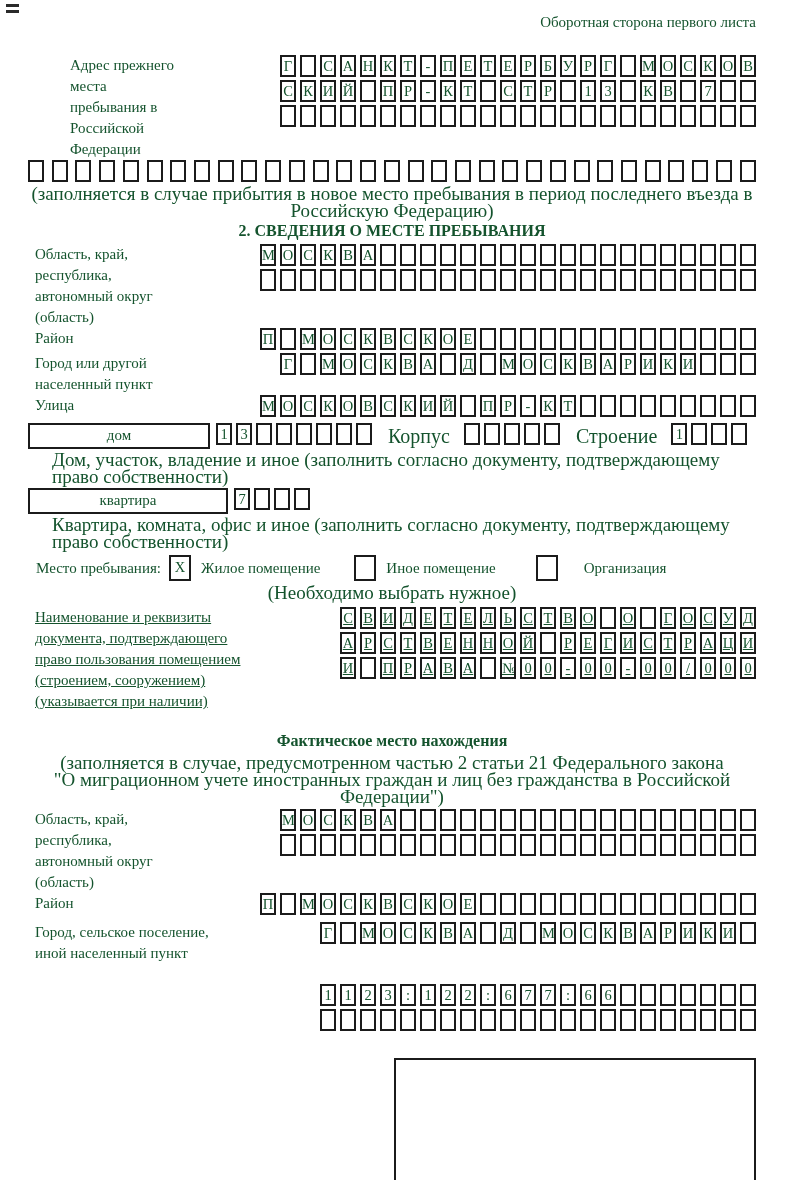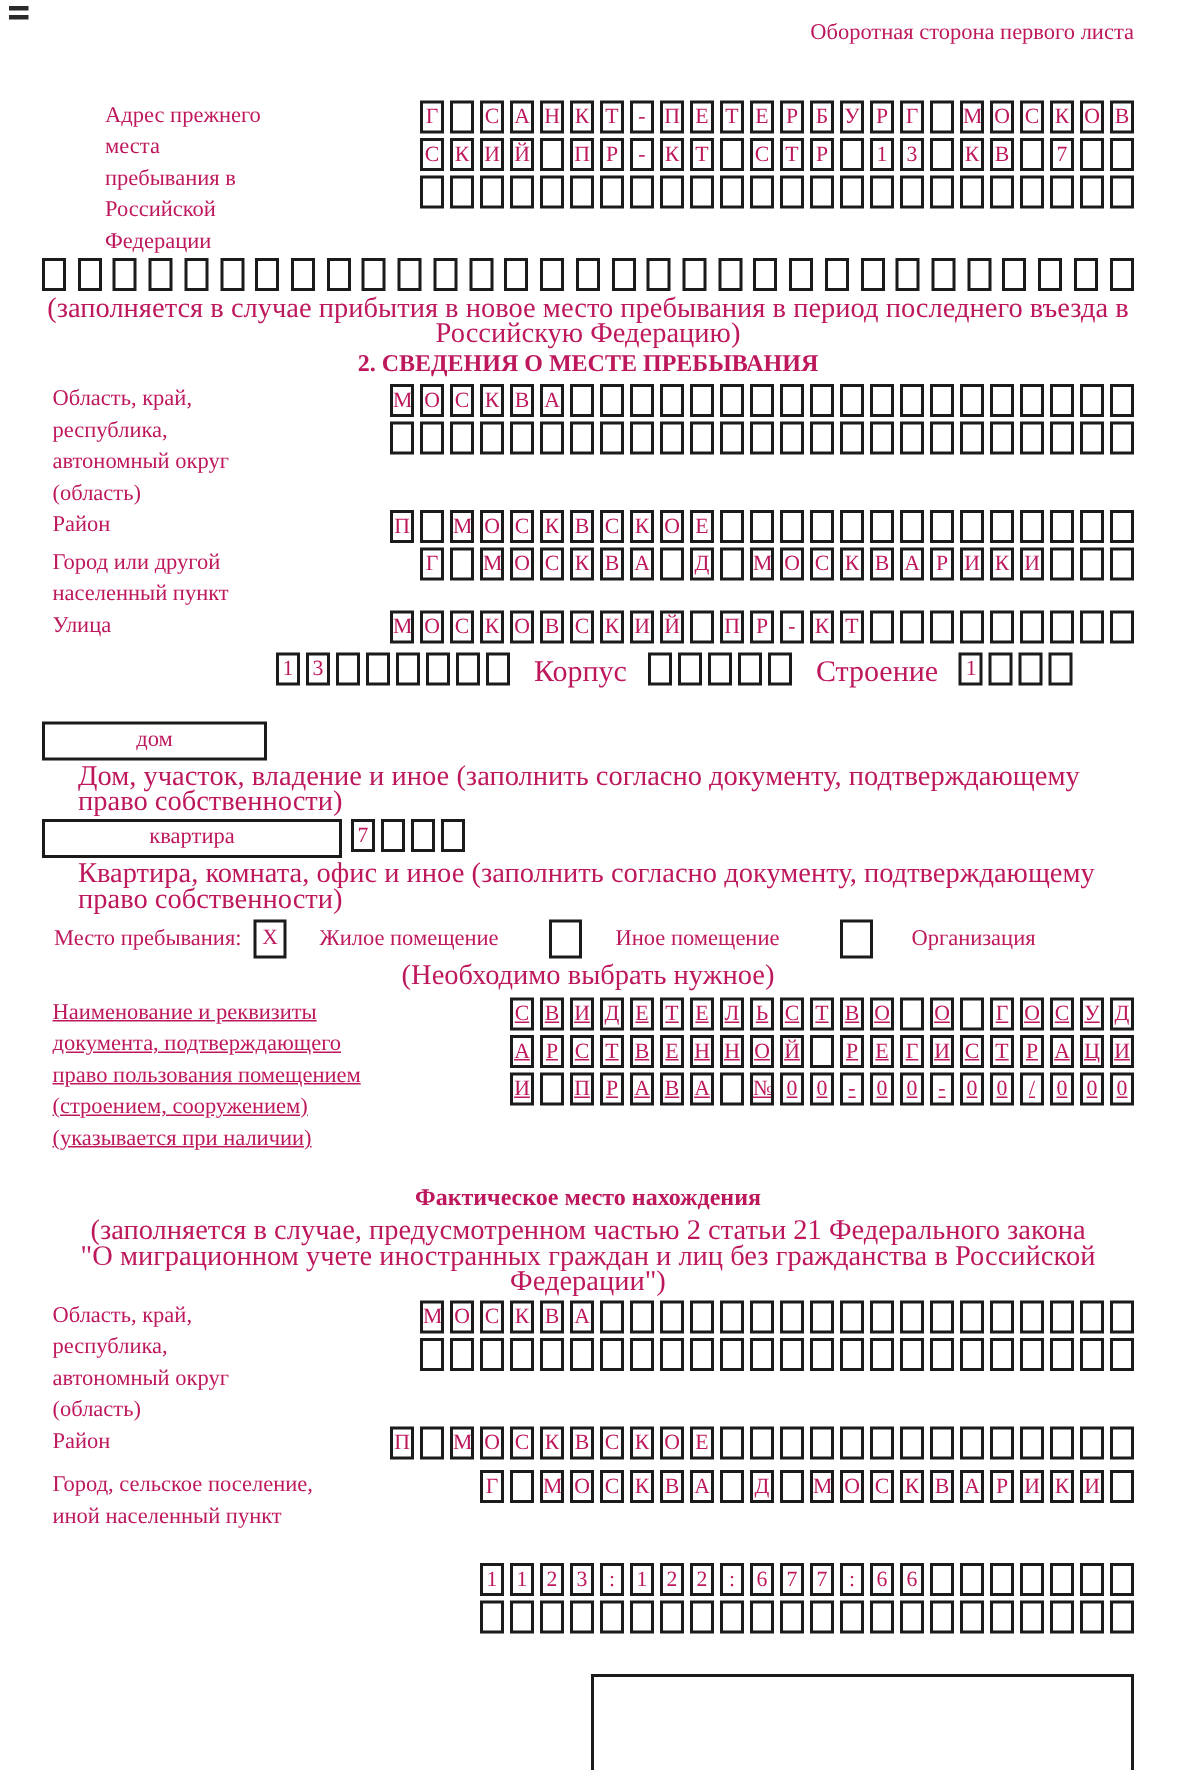--- a/index.html
+++ b/index.html
@@ -1,20 +1,20 @@
 <!DOCTYPE html>
 <html><head>
 <meta charset="utf-8">
 <style>
   * { box-sizing: border-box; }
   html,body { margin:0; padding:0; background:#fff; }
   .page {
     position:relative; width:800px; height:1180px; overflow:hidden;
     padding:14px 44px 0 28px; background:#fff;
-    font-family:"Liberation Serif", serif; color:#be185d;
+    font-family:"Liberation Serif", serif; color:#14532d;
   }
   .artifact { position:absolute; left:6px; top:4px; width:13px; height:9px;
     border-top:3px solid #2a2a2a; border-bottom:3px solid #2a2a2a; }
   .header-note { text-align:right; font-size:15px; margin-bottom:18px; }
 
   .group { display:flex; align-items:flex-start; }
   .glabel { flex:0 0 auto; font-size:15px; line-height:21px; padding-left:7px; }
   .grows  { flex:1 1 auto; min-width:0; }
 
   .cellrow { display:flex; justify-content:flex-end; gap:4px; margin-bottom:3px; }
@@ -22,40 +22,40 @@
   .cell {
     flex:0 0 16px; width:16px; height:22px; border:2px solid #1b1b1b;
     font-size:14.5px; line-height:19px; text-align:center; overflow:hidden;
   }
   .fullrow { justify-content:space-between; gap:0; margin-top:0; }
 
   .note { font-size:19px; line-height:17px; text-align:center; }
   .left-note { text-align:left; padding-left:8px; margin:2px 0 3px 16px; }
   .sec-title { font-size:16px; font-weight:bold; text-align:center; margin:3px 0 4px 0; }
 
-  .g-prev { margin-top:36px; }
+  .g-prev { margin-top:24px; }
   .prev-label { width:157px; padding-left:42px; }
   .lw130 { width:130px; }
   .lw158 { width:158px; }
   .lw218 { width:218px; }
   .lw142 { width:142px; }
   .lw208 { width:208px; }
   .lw192 { width:192px; }
 
   .inline-row { display:flex; align-items:flex-start; margin:3px 0 2px 0; }
   .labelbox { flex:0 0 auto; border:2px solid #1b1b1b; height:26px;
     line-height:21px; text-align:center; font-size:15px; }
-  .labelbox.dom { width:150px;margin-top:46px; }
+  .labelbox.dom { width:182px; }
   .labelbox.kvartira { width:200px; }
   .ilabel { font-size:20px; line-height:26px; margin:0 8px 0 16px; }
 
   .mesto { display:flex; align-items:center; font-size:15px; padding-left:8px; margin-top:5px; margin-bottom:3px; }
   .checkcell { flex:0 0 22px; width:22px; height:26px; border:2px solid #1b1b1b;
     text-align:center; line-height:21px; font-size:14.5px; }
-  .m1 { margin-left:8px; } .m2 { margin-left:22px; }
+  .m1 { margin-left:8px; } .m2 { margin-left:10px; }
   .m3 { margin-left:34px; } .m4 { margin-left:40px; } .m5 { margin-left:26px; }
 
   .g-doc { margin-top:6px;text-decoration:underline; }
   .g-fact { margin-top:20px; }
   .mt4 { margin-top:4px; }
   .g-kad { margin-top:20px; }
 
   .stamp-wrap { width:362px; margin-left:auto; margin-top:24px;
     display:flex; flex-direction:column; align-items:center; }
   .stamp-box { width:362px; height:166px; border:2px solid #1b1b1b; background:#fff; }

